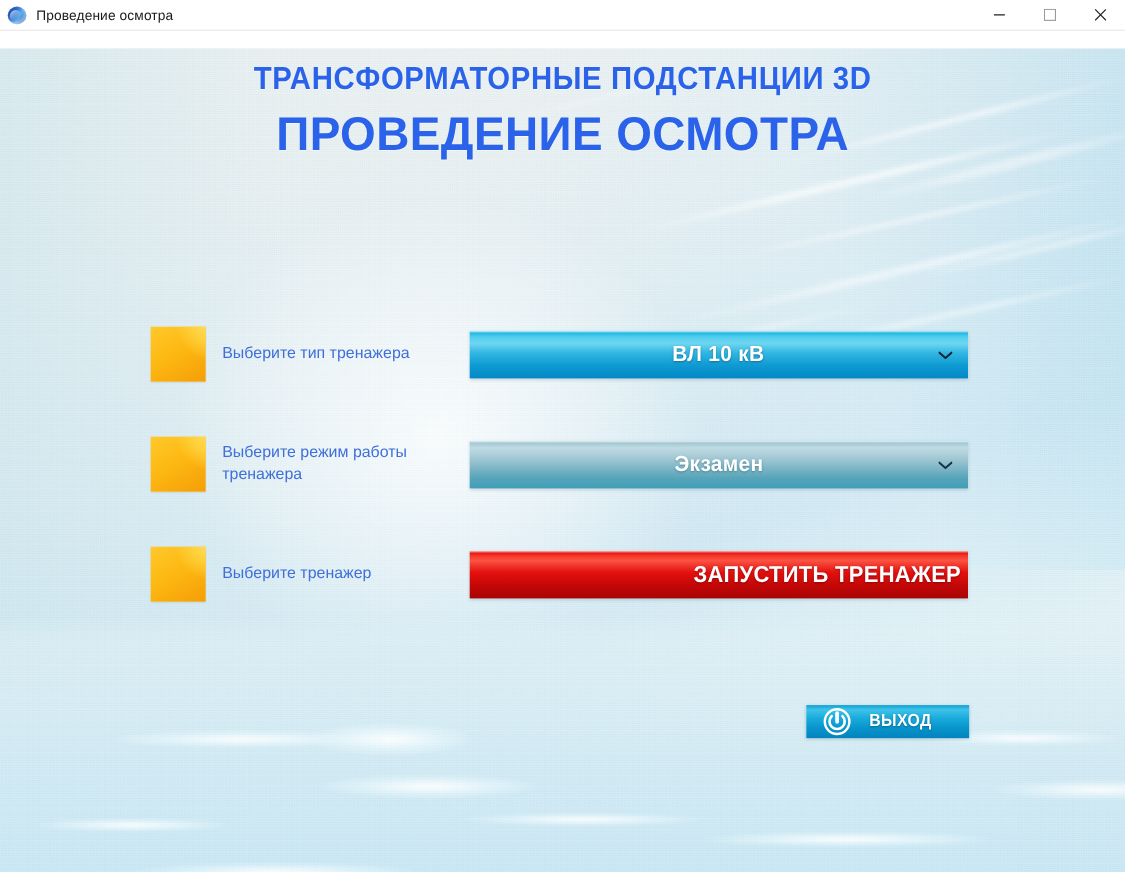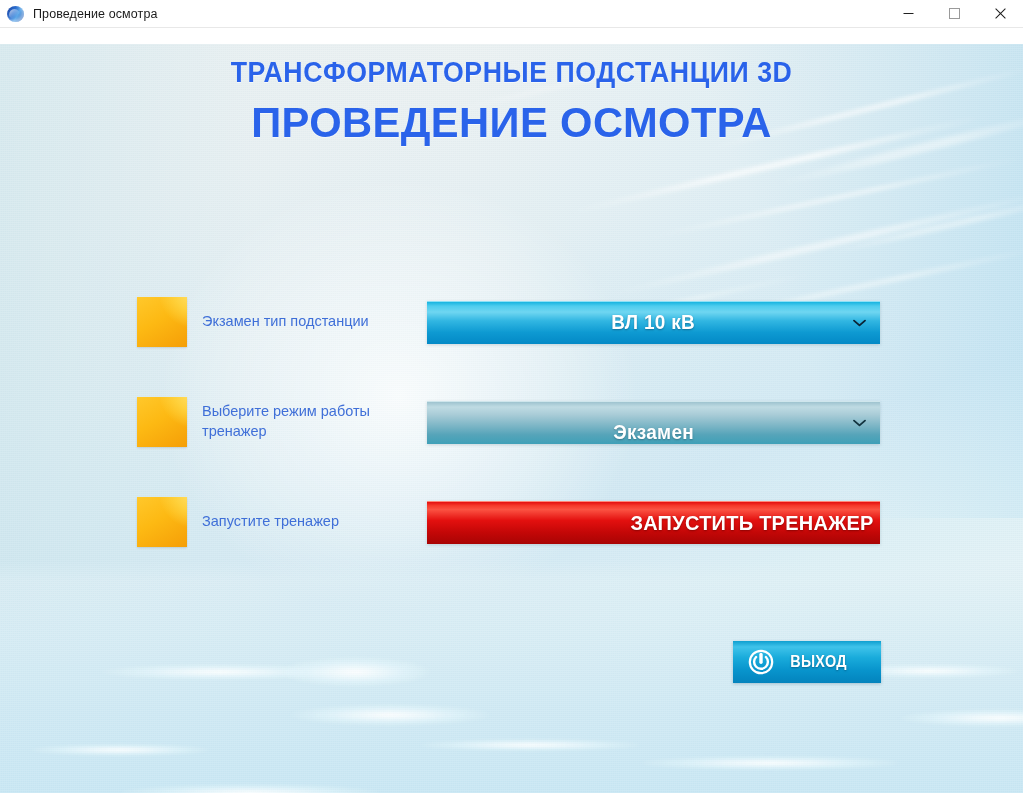--- a/index.html
+++ b/index.html
@@ -237,21 +237,20 @@
   
   .ctl-dd2 {
     background: linear-gradient(180deg,
        #9ec3cf 0%,
        #bfdbe3 12%,
        #a9ccd7 30%,
        #7fb7c7 55%,
        #56a4b9 78%,
        #3fa0b8 100%);
     border-top: 1px solid #cfe6ec;
-    align-items: flex-end;
   }
   .ctl-dd2 .ctl-text { text-shadow: 0 1px 2px rgba(20,60,75,.4); }
   
   .ctl-start {
     background: linear-gradient(180deg,
        #e40f10 0%,
        #f63b2c 9%,
        #fb5242 18%,
        #e3100f 44%,
        #c40707 72%,
@@ -261,21 +260,21 @@
   }
   .ctl-start .ctl-text {
     font-size: 21px;
     text-shadow: 0 1px 2px rgba(90,0,0,.55);
   }
 
   
   .exit-btn {
     position: absolute;
     left: 733px; top: 597px;
-    width: 148px; height: 42px;
+    width: 148px; height: 30px;
     display: flex; align-items: center;
     background: linear-gradient(180deg,
        #0f9fd0 0%,
        #3fc3ea 14%,
        #19abdb 40%,
        #0894cc 70%,
        #0383bd 100%);
     box-shadow: 0 1px 3px rgba(20,70,95,.25);
     cursor: pointer;
   }
@@ -352,47 +351,47 @@
   <div class="bg-noise"></div>
   <div class="bg-bottomline"></div>
 
   <div class="headings">
     <div class="h-line1">ТРАНСФОРМАТОРНЫЕ ПОДСТАНЦИИ 3D</div>
     <div class="h-line2">ПРОВЕДЕНИЕ ОСМОТРА</div>
   </div>
 
   <div class="row row1">
     <div class="bullet"></div>
-    <div class="row-label">Экзамен тип подстанции</div>
+    <div class="row-label">Выберите тип тренажера</div>
     <div class="control-wrap">
       <div class="ctl ctl-dd1">
         <span class="ctl-text">ВЛ 10 кВ</span>
         <svg class="chev" viewBox="0 0 13 8">
           <path d="M1 1.6 L6.5 6.4 L12 1.6" stroke="#0a2436" stroke-width="1.8" fill="none" stroke-linecap="round" stroke-linejoin="round"></path>
         </svg>
       </div>
     </div>
   </div>
 
   <div class="row row2">
     <div class="bullet"></div>
-    <div class="row-label">Выберите режим работы тренажер</div>
+    <div class="row-label">Выберите режим работы тренажера</div>
     <div class="control-wrap">
       <div class="ctl ctl-dd2">
         <span class="ctl-text">Экзамен</span>
         <svg class="chev" viewBox="0 0 13 8">
           <path d="M1 1.6 L6.5 6.4 L12 1.6" stroke="#12333f" stroke-width="1.8" fill="none" stroke-linecap="round" stroke-linejoin="round"></path>
         </svg>
       </div>
     </div>
   </div>
 
   <div class="row row3">
     <div class="bullet"></div>
-    <div class="row-label">Запустите тренажер</div>
+    <div class="row-label">Выберите тренажер</div>
     <div class="control-wrap">
       <div class="ctl ctl-start">
         <span class="ctl-text">ЗАПУСТИТЬ ТРЕНАЖЕР</span>
       </div>
     </div>
   </div>
 
   <div class="exit-btn">
     <svg class="exit-icon" viewBox="0 0 28 28">
       <circle cx="14" cy="14" r="11.2" fill="none" stroke="#ffffff" stroke-width="2.2"></circle>

